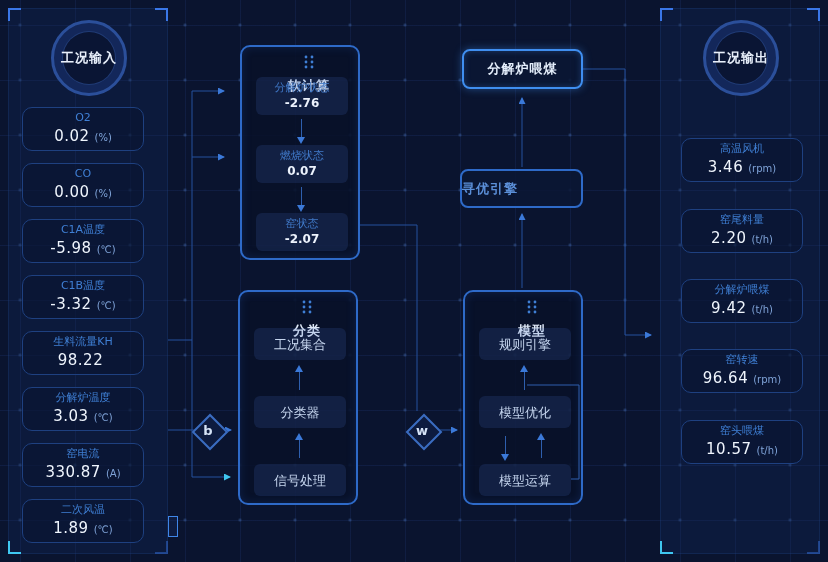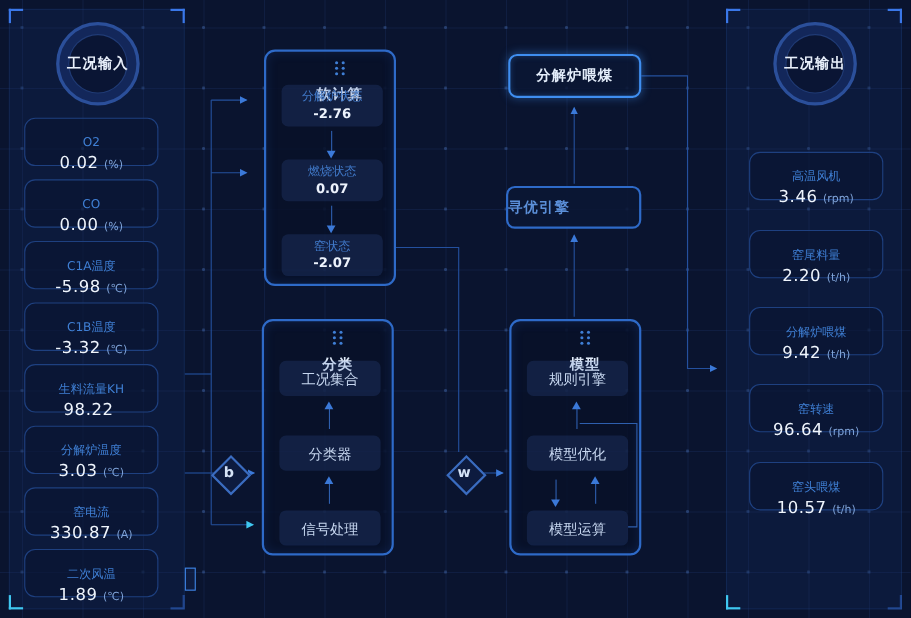--- a/index.html
+++ b/index.html
@@ -24,21 +24,21 @@
   .bracket.tl{left:-1px;top:-1px;border-left:2px solid #3a77e8;border-top:2px solid #3a77e8;}
   .bracket.tr{right:-1px;top:-1px;border-right:2px solid #3a77e8;border-top:2px solid #3a77e8;}
   .bracket.bl{left:-1px;bottom:-1px;border-left:2px solid #3fc7f0;border-bottom:2px solid #3fc7f0;}
   .bracket.br{right:-1px;bottom:-1px;border-right:2px solid rgba(58,119,232,0.45);border-bottom:2px solid rgba(58,119,232,0.45);}
   .big-circle{position:absolute;left:42px;top:11px;width:76px;height:76px;border-radius:50%;
     border:3px solid #2b4f9a;background:#13275a;display:flex;align-items:center;justify-content:center;}
   .big-circle::before{content:'';position:absolute;width:52px;height:52px;border-radius:50%;
     background:#0a1534;box-shadow:0 0 0 1px rgba(70,120,200,0.25);}
   .big-circle .circle-label{position:relative;color:#e9f0fb;font-size:13px;font-weight:bold;letter-spacing:1px;}
   .card{position:absolute;left:13px;width:122px;height:44px;border-radius:10px;
-    border:1px solid #1e4080;background:rgba(9,20,48,0.55);text-align:center;padding-top:15px;}
+    border:1px solid #1e4080;background:rgba(9,20,48,0.55);text-align:center;padding-top:3px;}
   .panel.right .card{left:20px;}
   .card-label{font-size:11px;color:#3f7fd4;line-height:14px;white-space:nowrap;}
   .card-value-row{margin-top:2px;line-height:18px;white-space:nowrap;}
   .card-value{font-size:15px;font-weight:normal;color:#eff5fd;letter-spacing:0.5px;}
   .card-unit{font-size:10px;color:#7fa3d8;margin-left:5px;}
   
   .fbox{position:absolute;width:120px;height:215px;z-index:2;border:2px solid #2e6ac8;border-radius:10px;
     background:rgba(8,17,41,0.88);box-shadow:0 0 10px rgba(30,80,170,0.25) inset;}
   .fbox-title{display:flex;align-items:center;gap:8px;padding:8px 0 0 18px;flex-direction:column;}
   .fbox-title .t{color:#dfe9f7;font-size:13px;font-weight:bold;letter-spacing:1px;}

